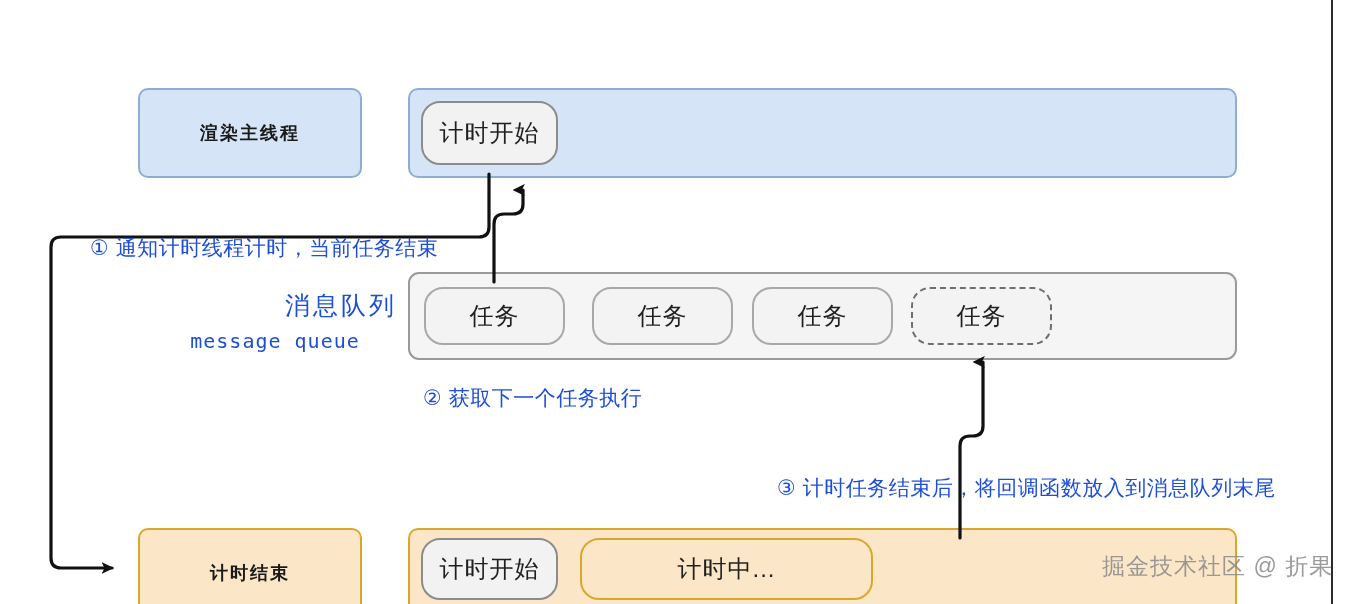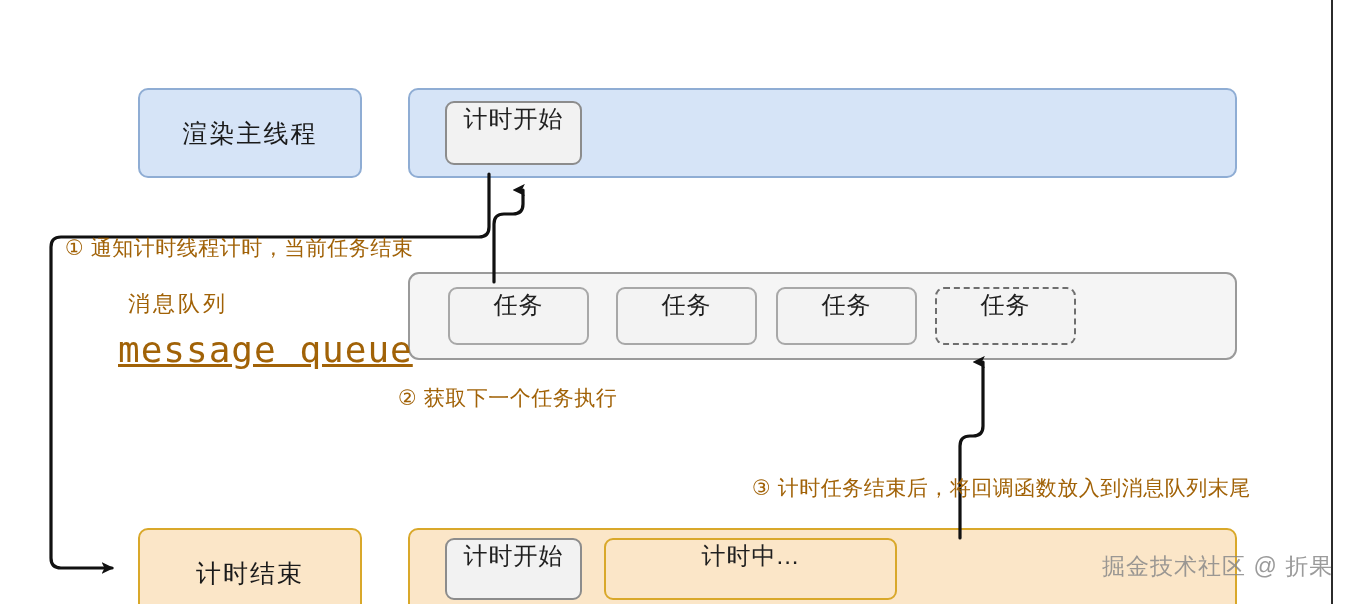--- a/index.html
+++ b/index.html
@@ -49,36 +49,35 @@
   .thread-box {
     position: absolute;
     box-sizing: border-box;
     border-radius: 10px;
     display: flex;
     align-items: center;
     justify-content: center;
     z-index: 3;
   }
   .thread-box .thread-label {
-    font-size: 25px;
+    font-size: 18px;
     color: #1a1a1a;
     letter-spacing: 2px;
-    font-weight: 400;
+    font-weight: 700;
   }
 
   
   .chip {
     position: absolute;
     box-sizing: border-box;
-    border-radius: 9px;
+    border-radius: 19px;
     display: flex;
-    align-items: flex-start;
+    align-items: center;
     justify-content: center;
     z-index: 4;
-    margin-left: 24px;
   }
   .chip-gray {
     background: #f2f2f2;
     border: 2px solid #8c8c8c;
   }
   .chip-gray-soft {
     background: #f3f3f3;
     border: 2px solid #a8a8a8;
   }
   .chip-dashed {
@@ -103,34 +102,34 @@
     background: #f5f5f5;
     border: 2px solid #9a9a9a;
     border-radius: 11px;
     z-index: 2;
   }
 
   
   .text-block {
     position: absolute;
     z-index: 6;
-    color: #a16207;
+    color: #1d4ed8;
     white-space: nowrap;
+    margin-left: 25px;
   }
   .queue-title-cn {
-    font-size: 22px;
+    font-size: 25px;
     letter-spacing: 3px;
-    text-align: left;
+    text-align: right;
   }
   .queue-title-en {
-    font-size: 36px;
+    font-size: 20px;
     letter-spacing: 1px;
     text-align: center;
     font-family: "DejaVu Sans Mono", "Liberation Mono", monospace;
-    text-decoration: underline;
   }
   .step-note {
     font-size: 21px;
     letter-spacing: 0.5px;
   }
 
   
   .right-rule {
     position: absolute;
     background: #2b2b2b;

